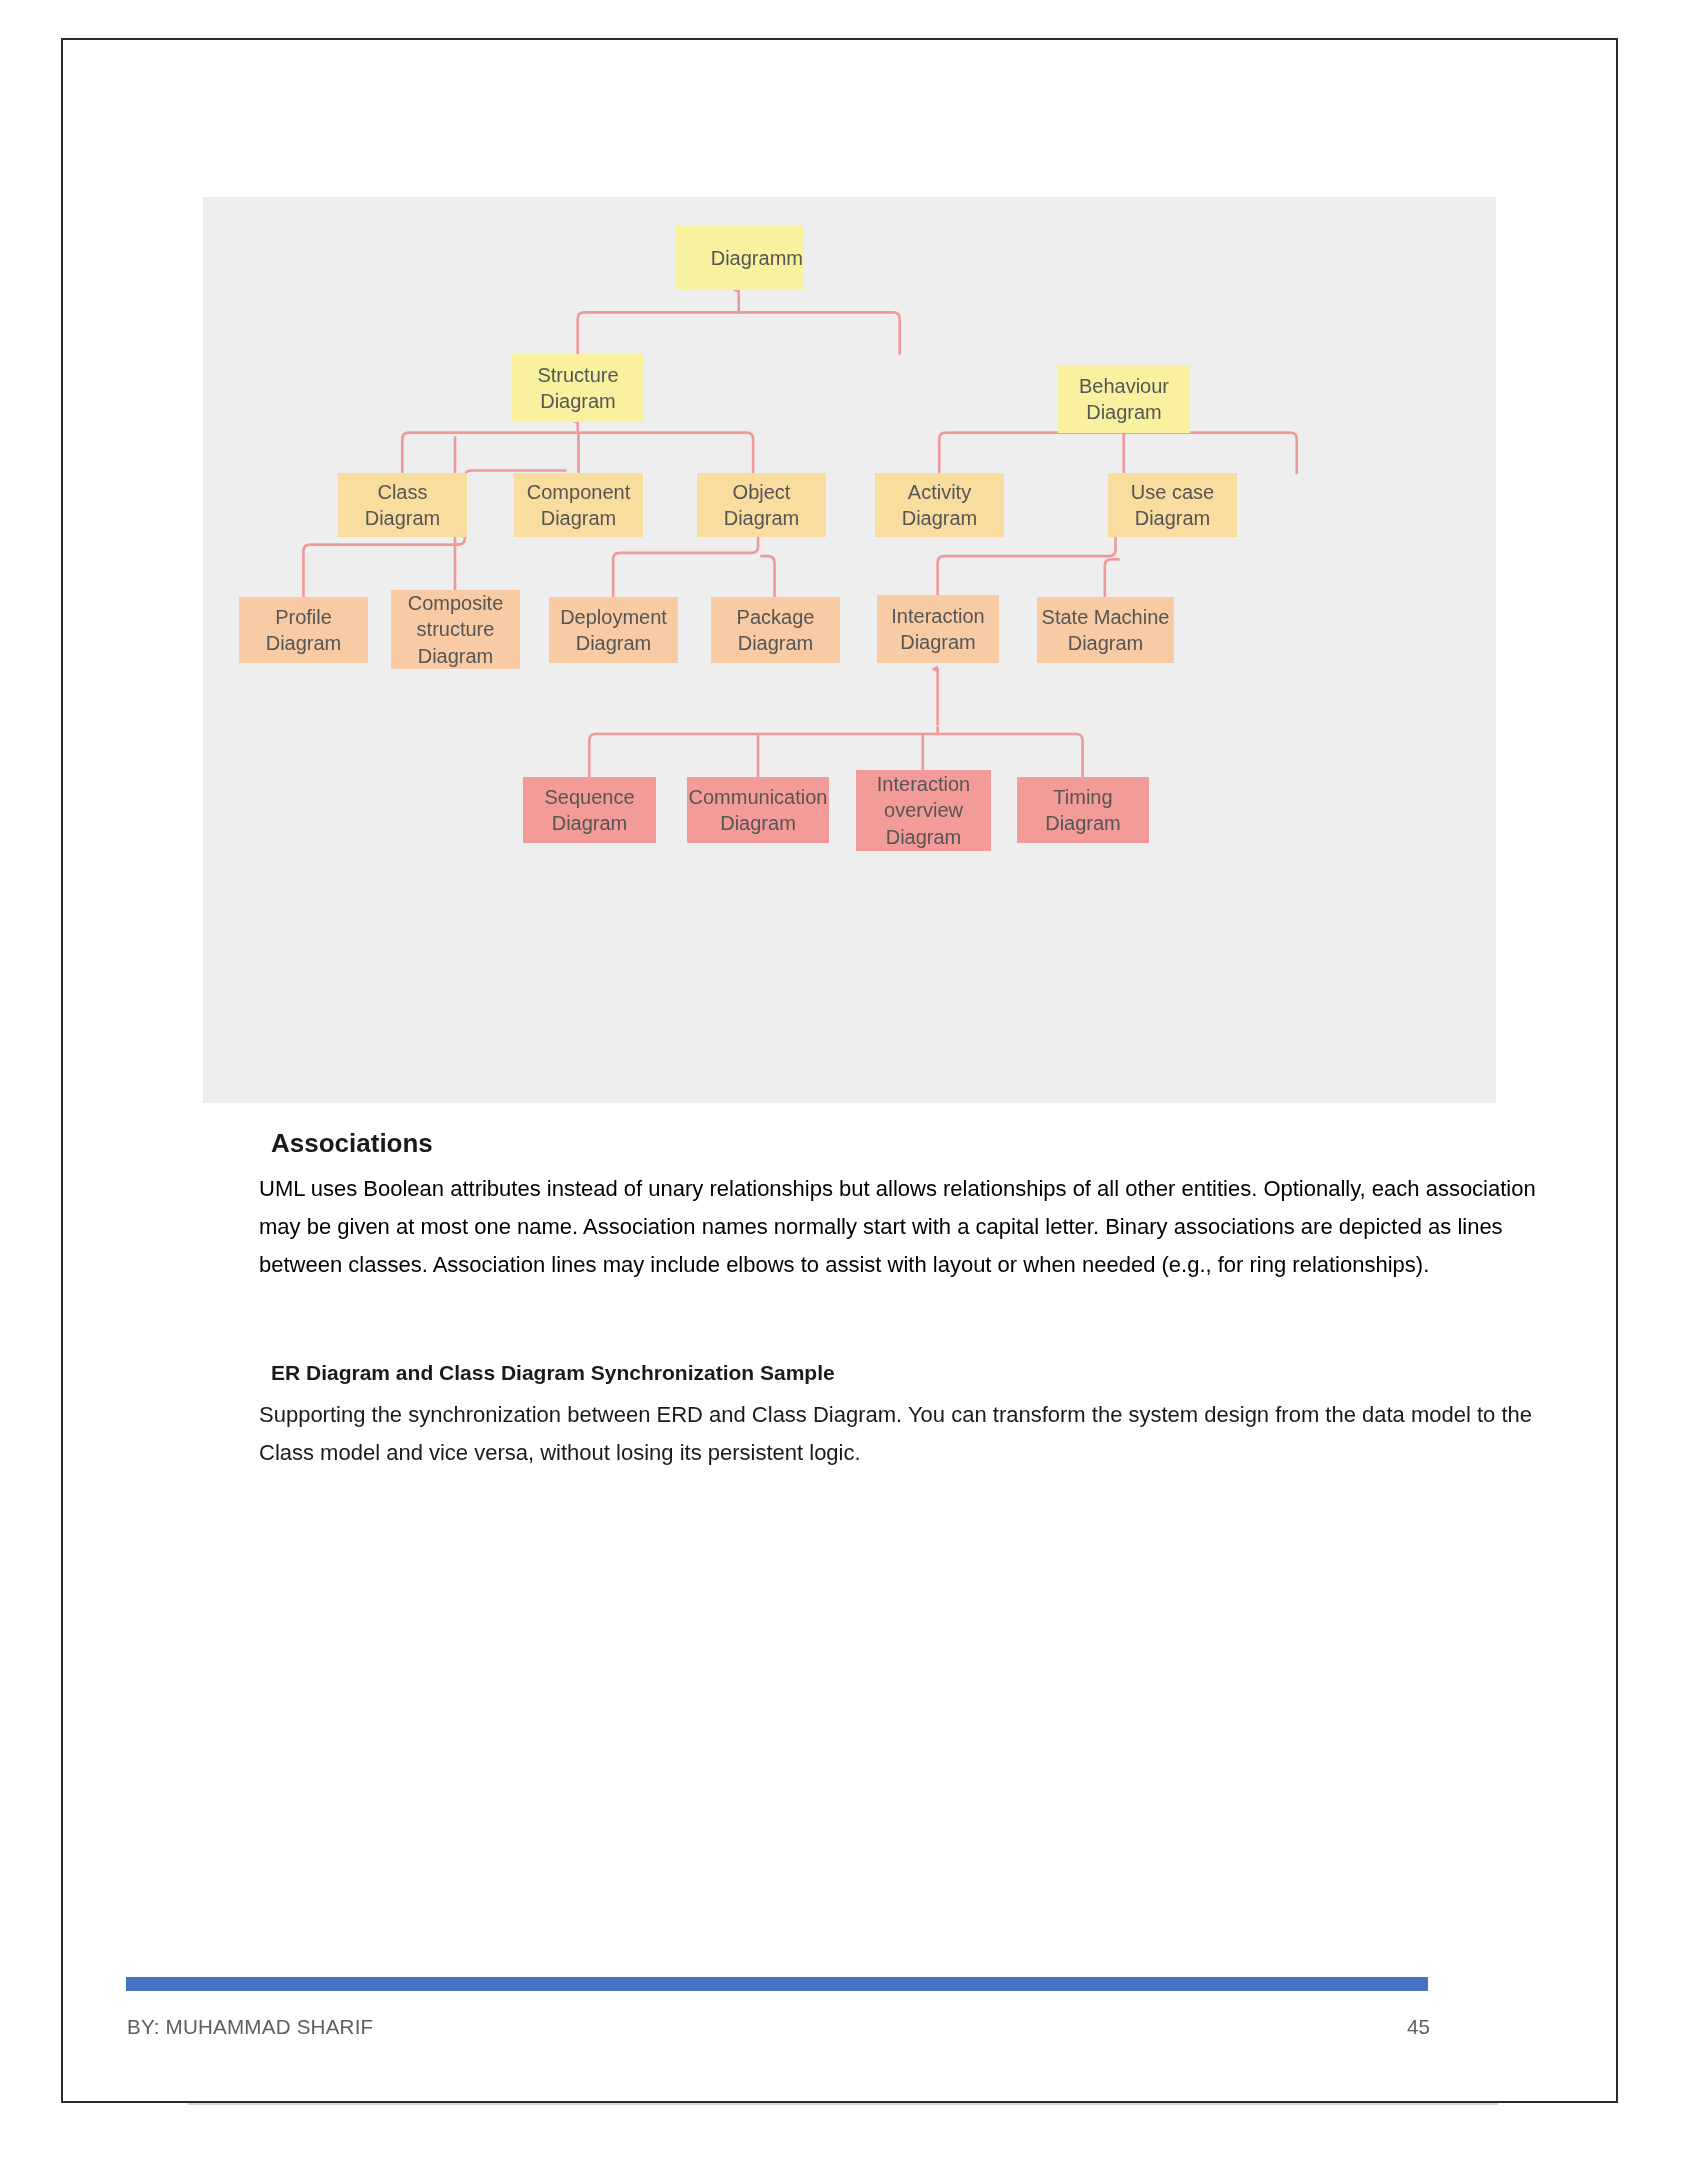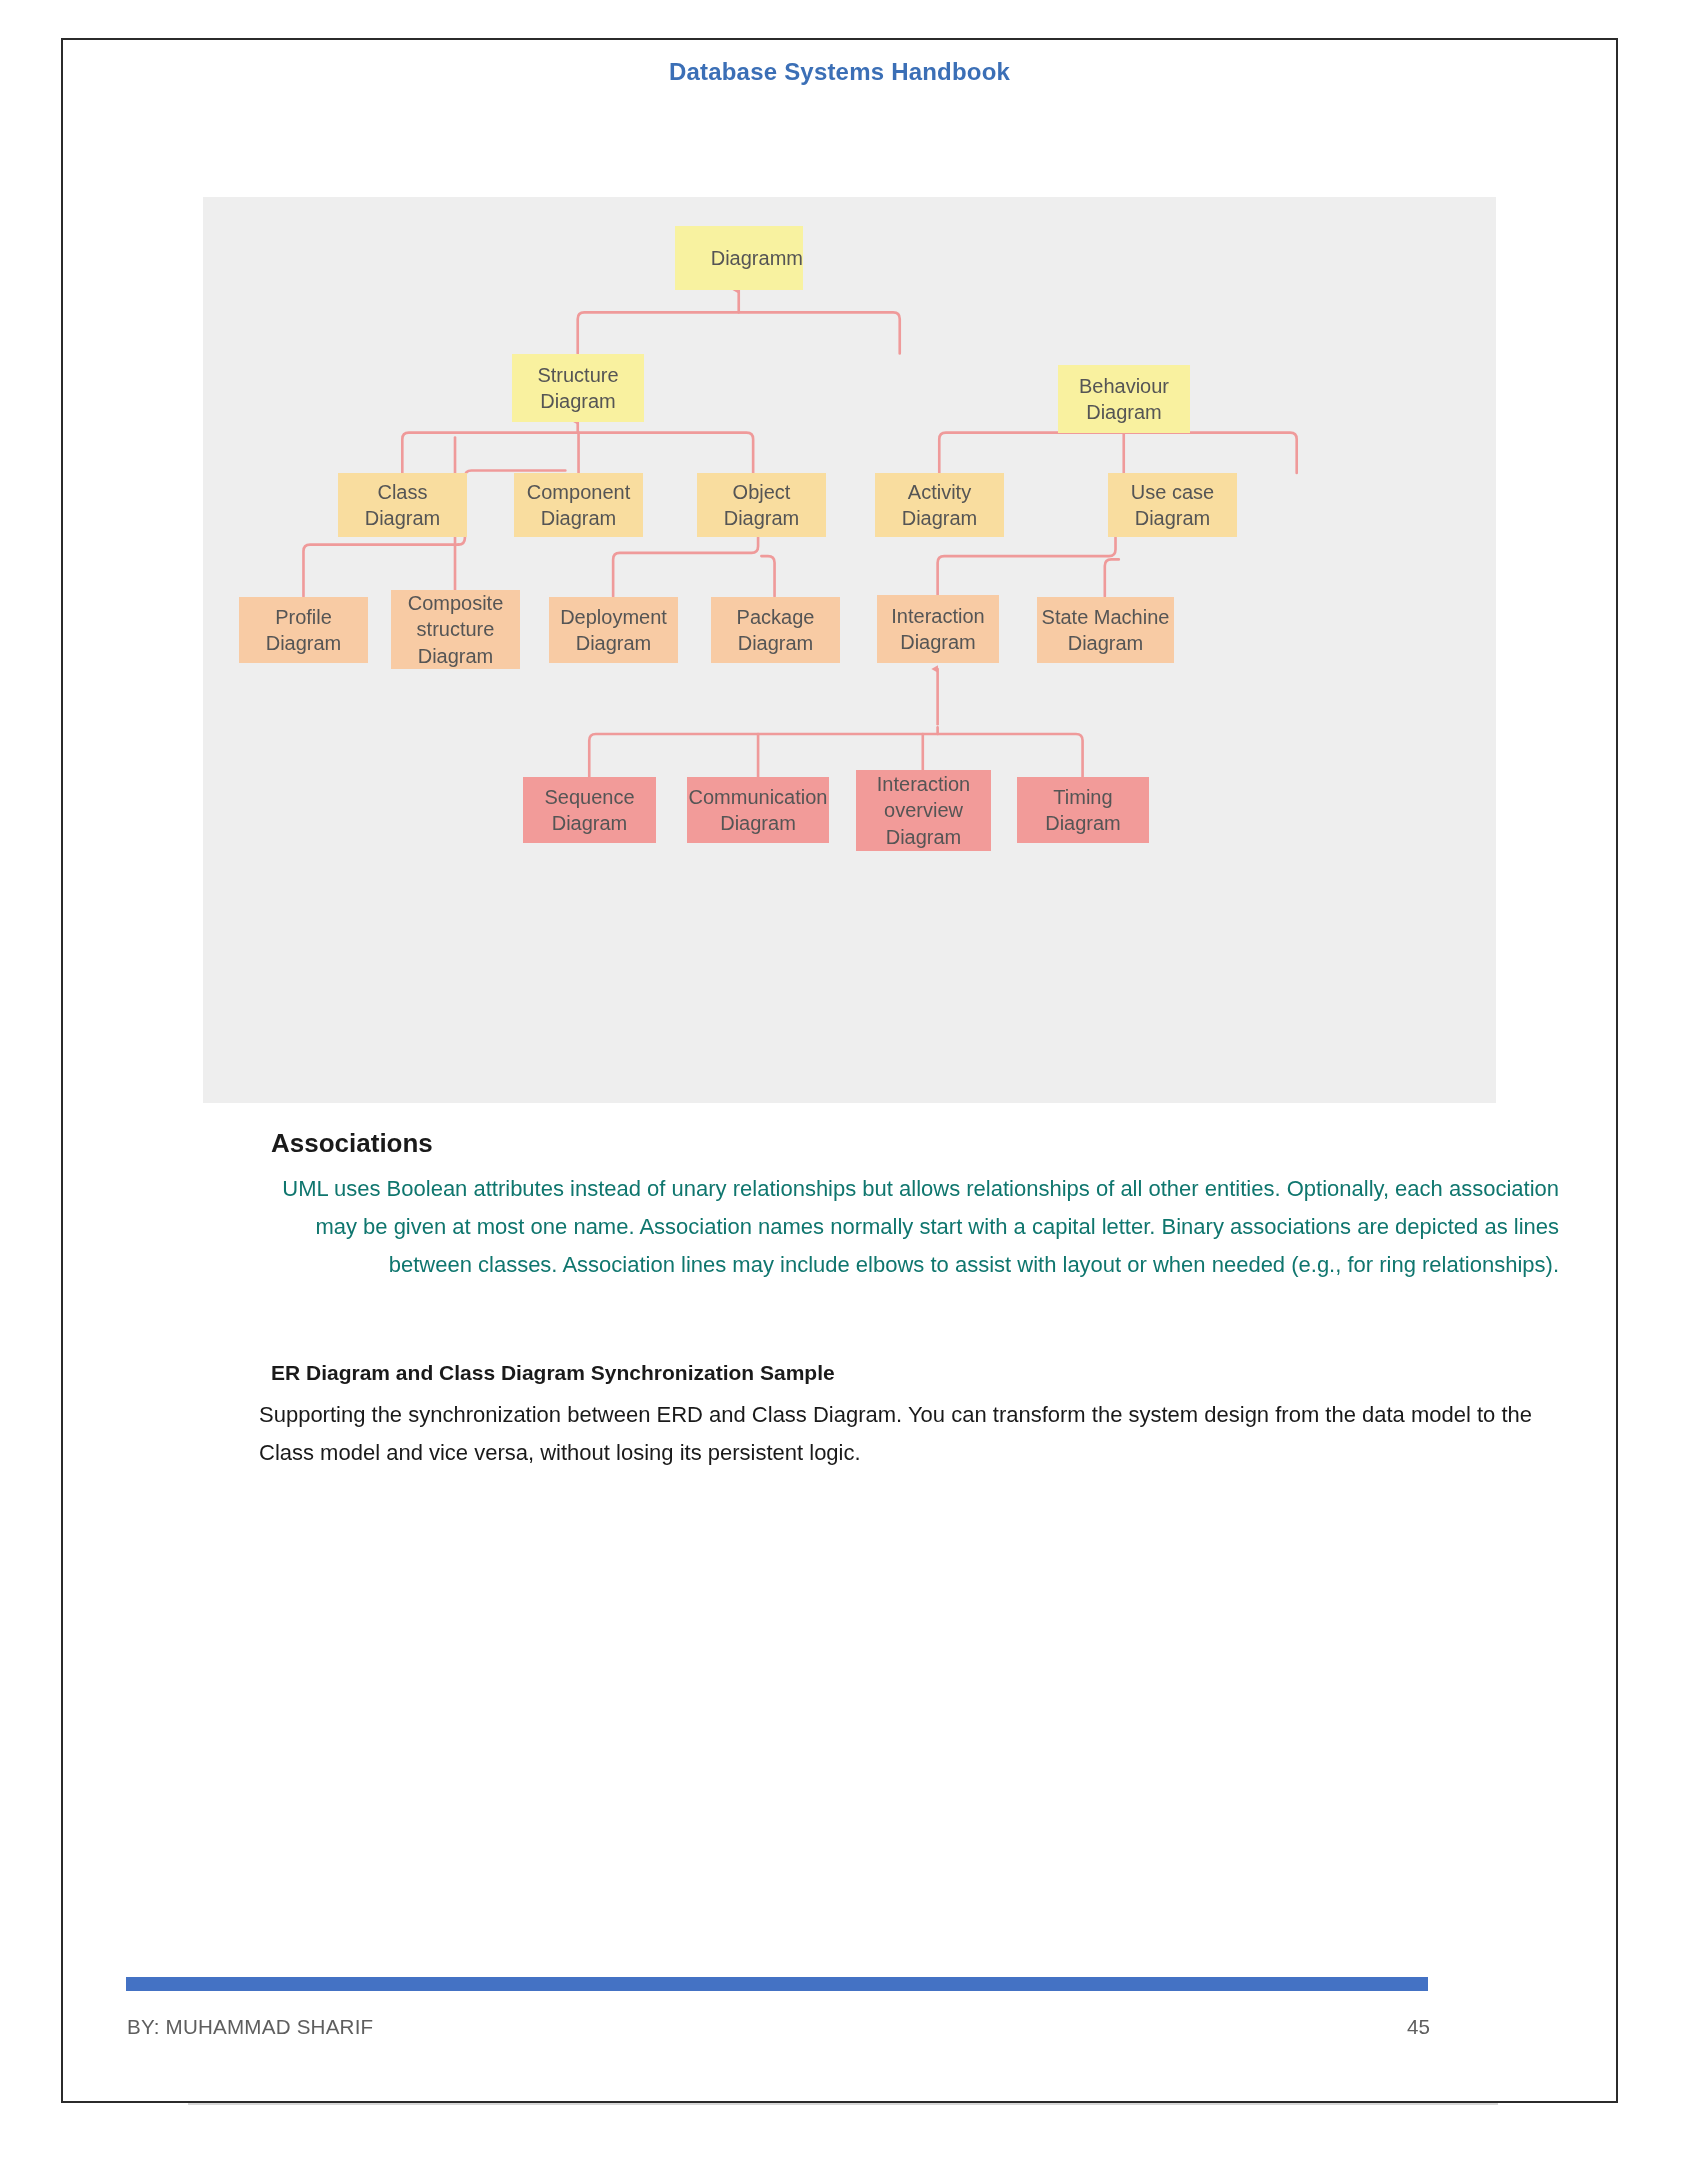--- a/index.html
+++ b/index.html
@@ -101,22 +101,22 @@
     top: 1088px;
     font-size: 26px;
   }
   #assoc-para {
     position: absolute;
     left: 196px;
     top: 1130px;
     width: 1300px;
     font-size: 22px;
     line-height: 1.72;
-    color: #0f766e;
-    text-align: right;
+    color: #000000;
+    text-align: left;
   }
   #er-heading {
     left: 196px;
     top: 1321px;
     font-size: 21px;
   }
   #er-para {
     position: absolute;
     left: 196px;
     top: 1356px;
@@ -160,21 +160,20 @@
     height: 1.6px;
     background: #d8d8d8;
   }
 </style>
 </head>
 <body>
 
 <div class="page-frame">
   <div class="page-inner">
 
-    <div class="doc-header">Database Systems Handbook</div>
 
     <div class="diagram-canvas">
       <svg class="connectors" viewBox="0 0 1570 1100" preserveAspectRatio="none" xmlns="http://www.w3.org/2000/svg">
         <defs>
           <marker id="arrowUp" markerWidth="9" markerHeight="9" refX="4.5" refY="7.6" orient="auto" markerUnits="userSpaceOnUse">
             <path d="M4.5 0 L9 8 L0 8 Z" fill="#ef9a9a"></path>
           </marker>
         </defs>
         <g fill="none" stroke="#ef9a9a" stroke-width="3.2" stroke-linecap="round">
 

